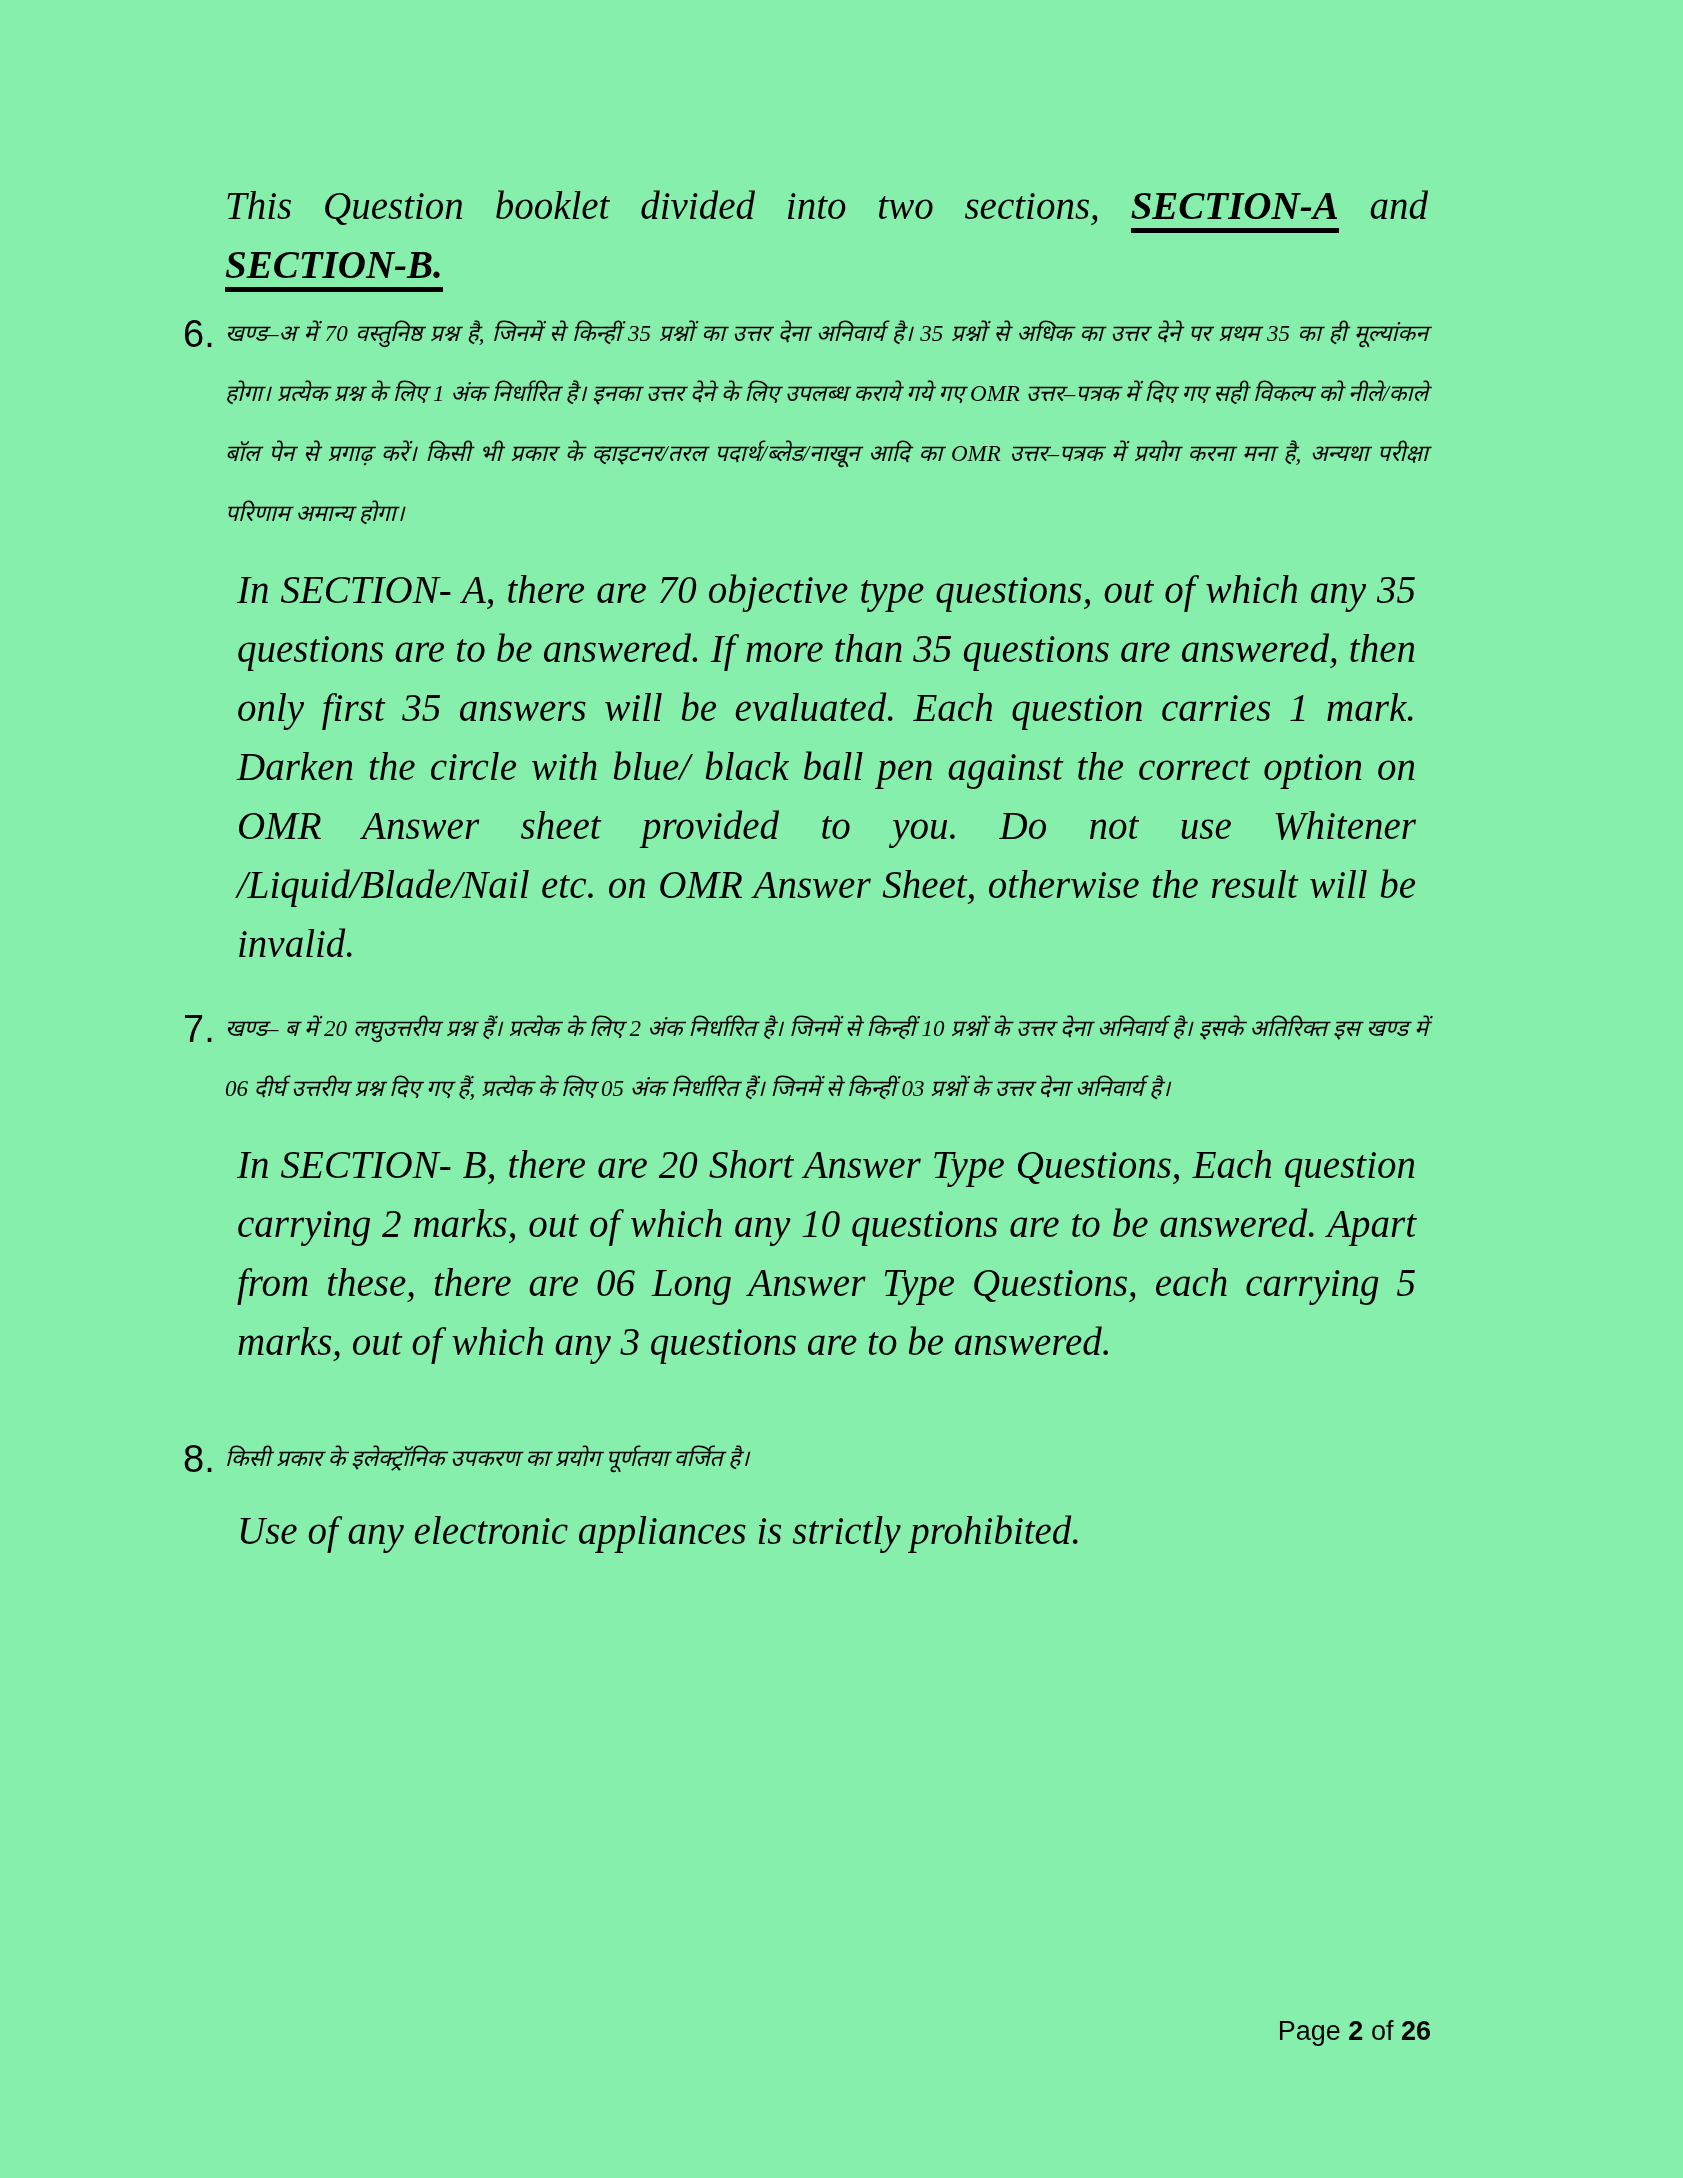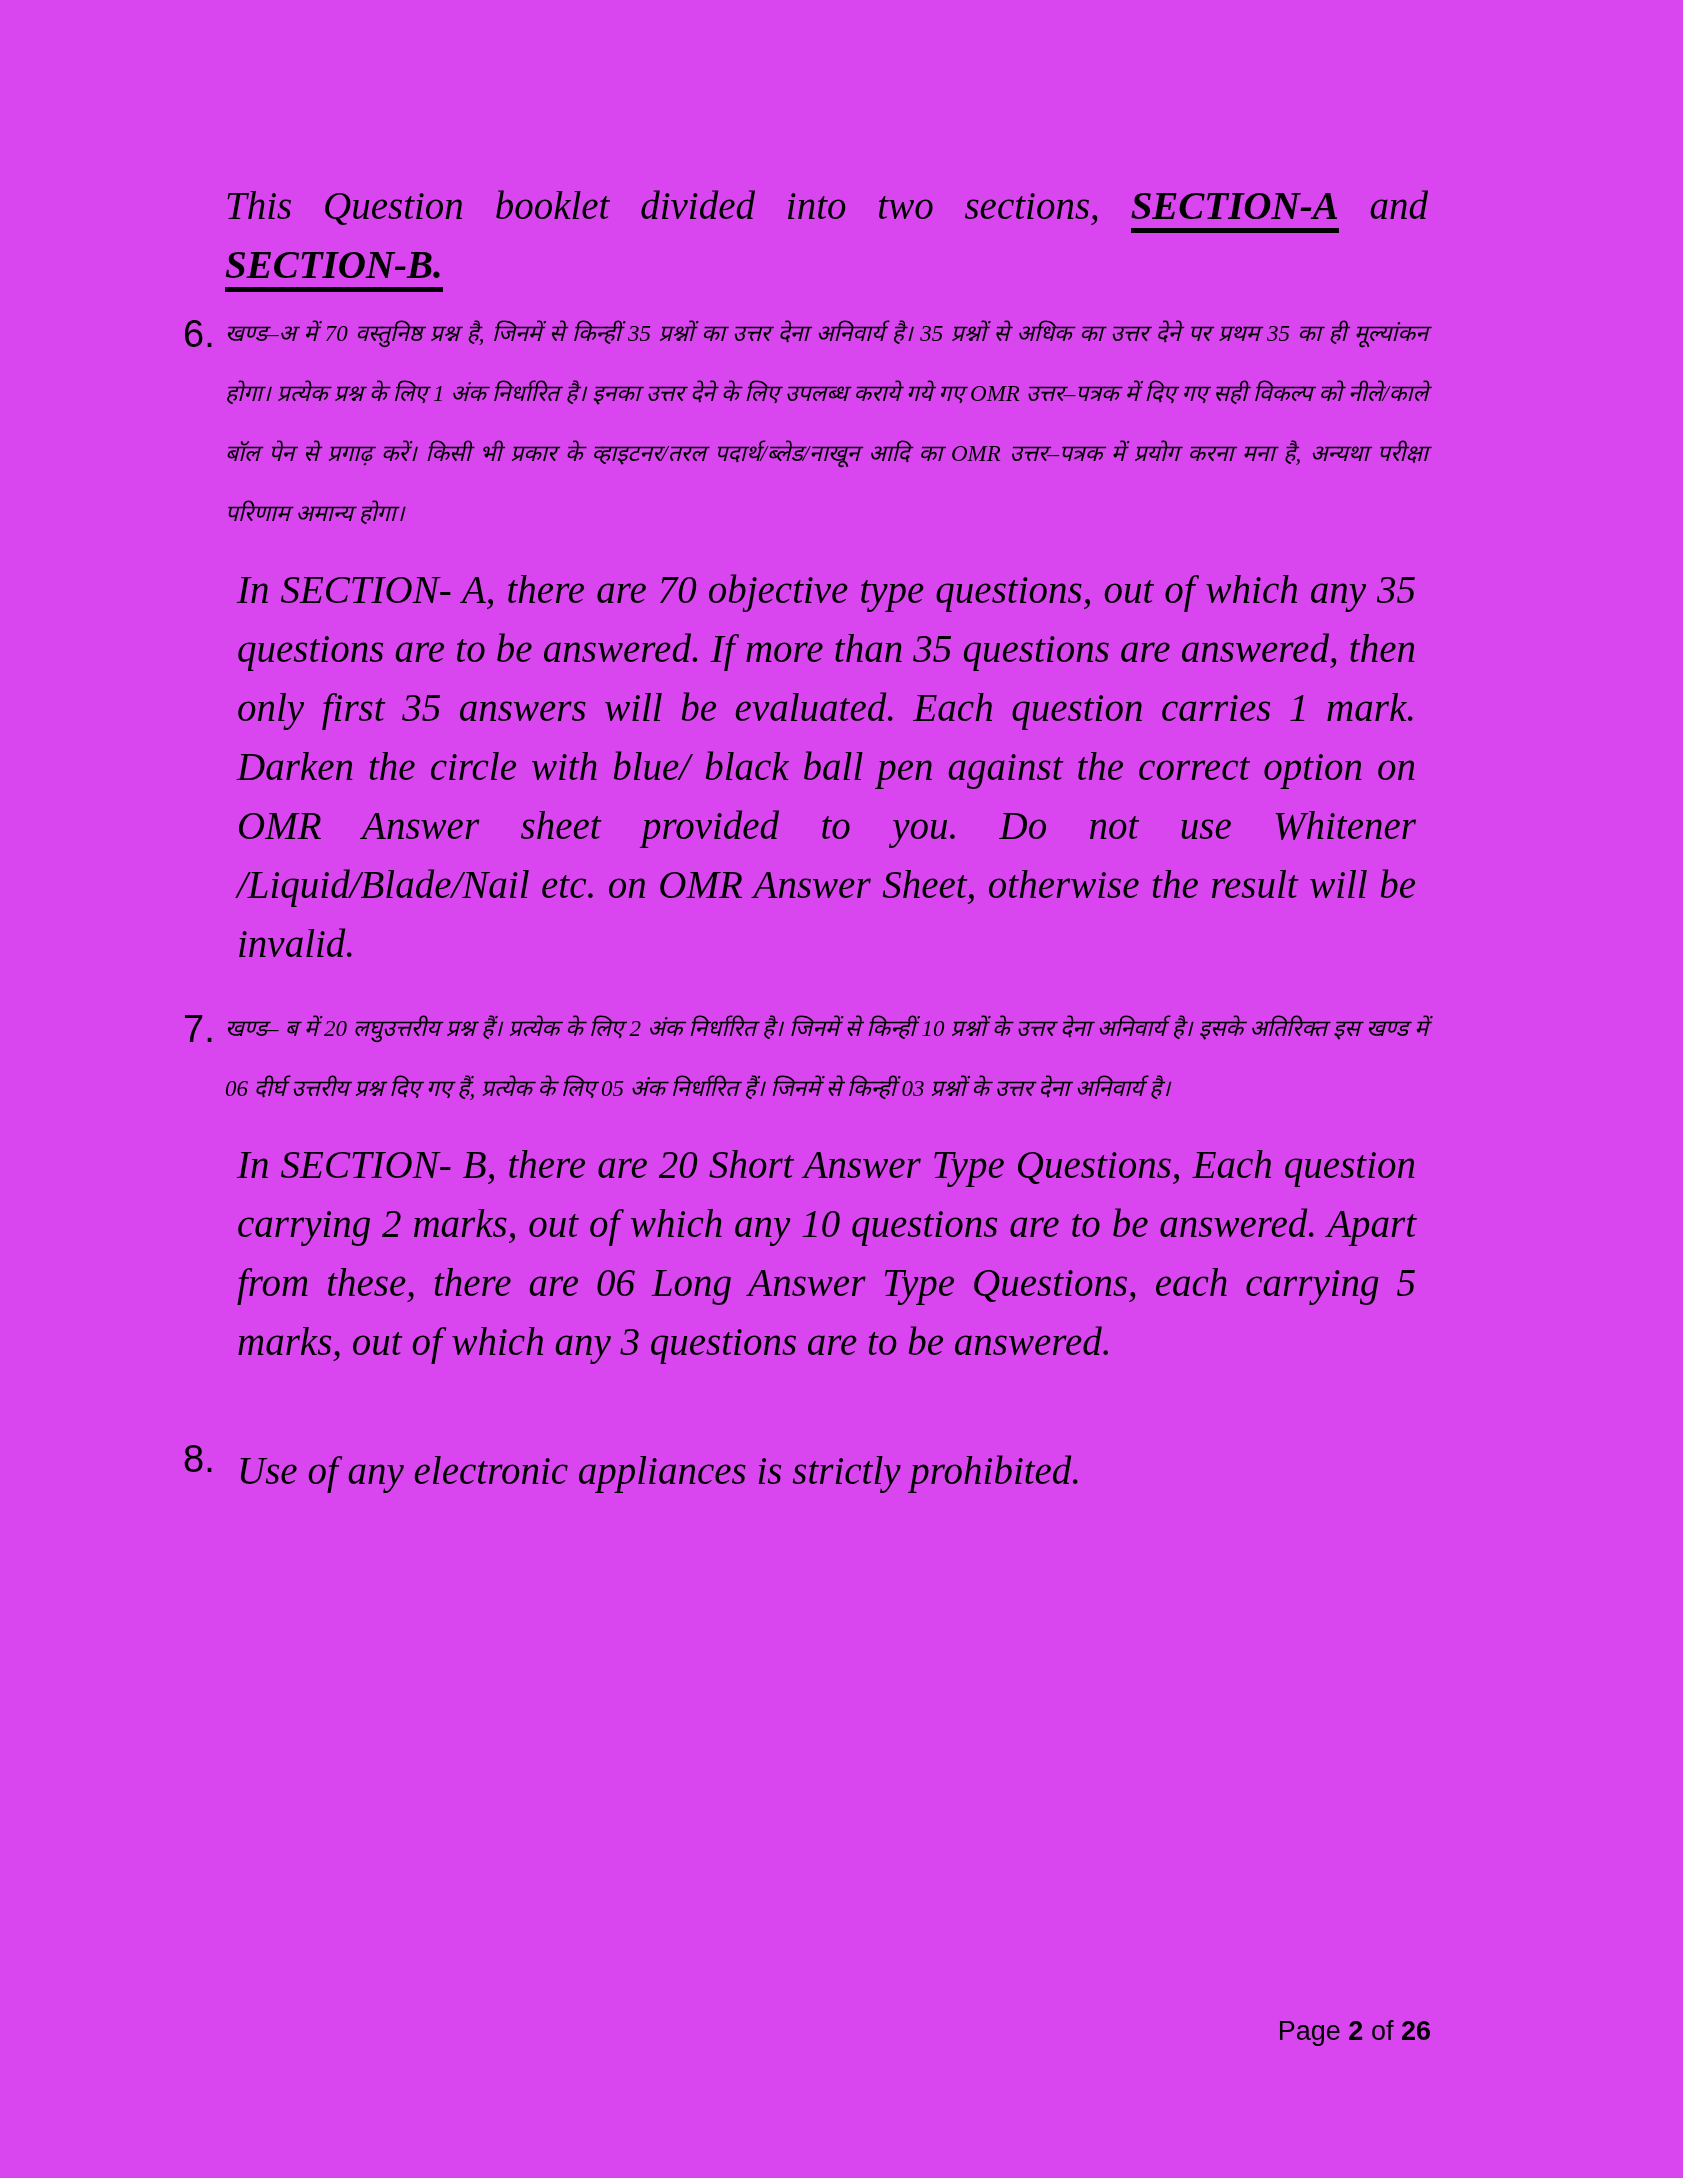--- a/index.html
+++ b/index.html
@@ -5,21 +5,21 @@
   html, body {
     margin: 0;
     padding: 0;
     background: #e8e8e8;
   }
   .page {
     position: relative;
     width: 1683px;
     height: 2178px;
     margin: 0 auto;
-    background: #d946ef;
+    background: #86efac;
     color: #000000;
     overflow: hidden;
   }
   .content {
     position: absolute;
     left: 183px;
     top: 176px;
     width: 1245px;
   }
   
@@ -99,20 +99,21 @@
       <span class="num">7.</span>
       <div class="item-body">
         <p class="hi-text">खण्ड– ब में 20 लघुउत्तरीय प्रश्न हैं। प्रत्येक के लिए 2 अंक निर्धारित है। जिनमें से किन्हीं 10 प्रश्नों के उत्तर देना अनिवार्य है। इसके अतिरिक्त इस खण्ड में 06 दीर्घ उत्तरीय प्रश्न दिए गए हैं, प्रत्येक के लिए 05 अंक निर्धारित हैं। जिनमें से किन्हीं 03 प्रश्नों के उत्तर देना अनिवार्य है।</p>
         <p class="en-text en-para">In SECTION- B, there are 20 Short Answer Type Questions, Each question carrying 2 marks, out of which any 10 questions are to be answered. Apart from these, there are 06 Long Answer Type Questions, each carrying 5 marks, out of which any 3 questions are to be answered.</p>
       </div>
     </div>
 
     <div class="item item-8">
       <span class="num">8.</span>
       <div class="item-body">
+        <p class="hi-text" style="margin-bottom:6px;">किसी प्रकार के इलेक्ट्रॉनिक उपकरण का प्रयोग पूर्णतया वर्जित है।</p>
         <p class="en-text en-para">Use of any electronic appliances is strictly prohibited.</p>
       </div>
     </div>
 
   </div>
 
   <div class="footer"><span>Page</span><span> </span><span class="bold">2</span><span> </span><span>of</span><span> </span><span class="bold">26</span></div>
 </div>
 
 

